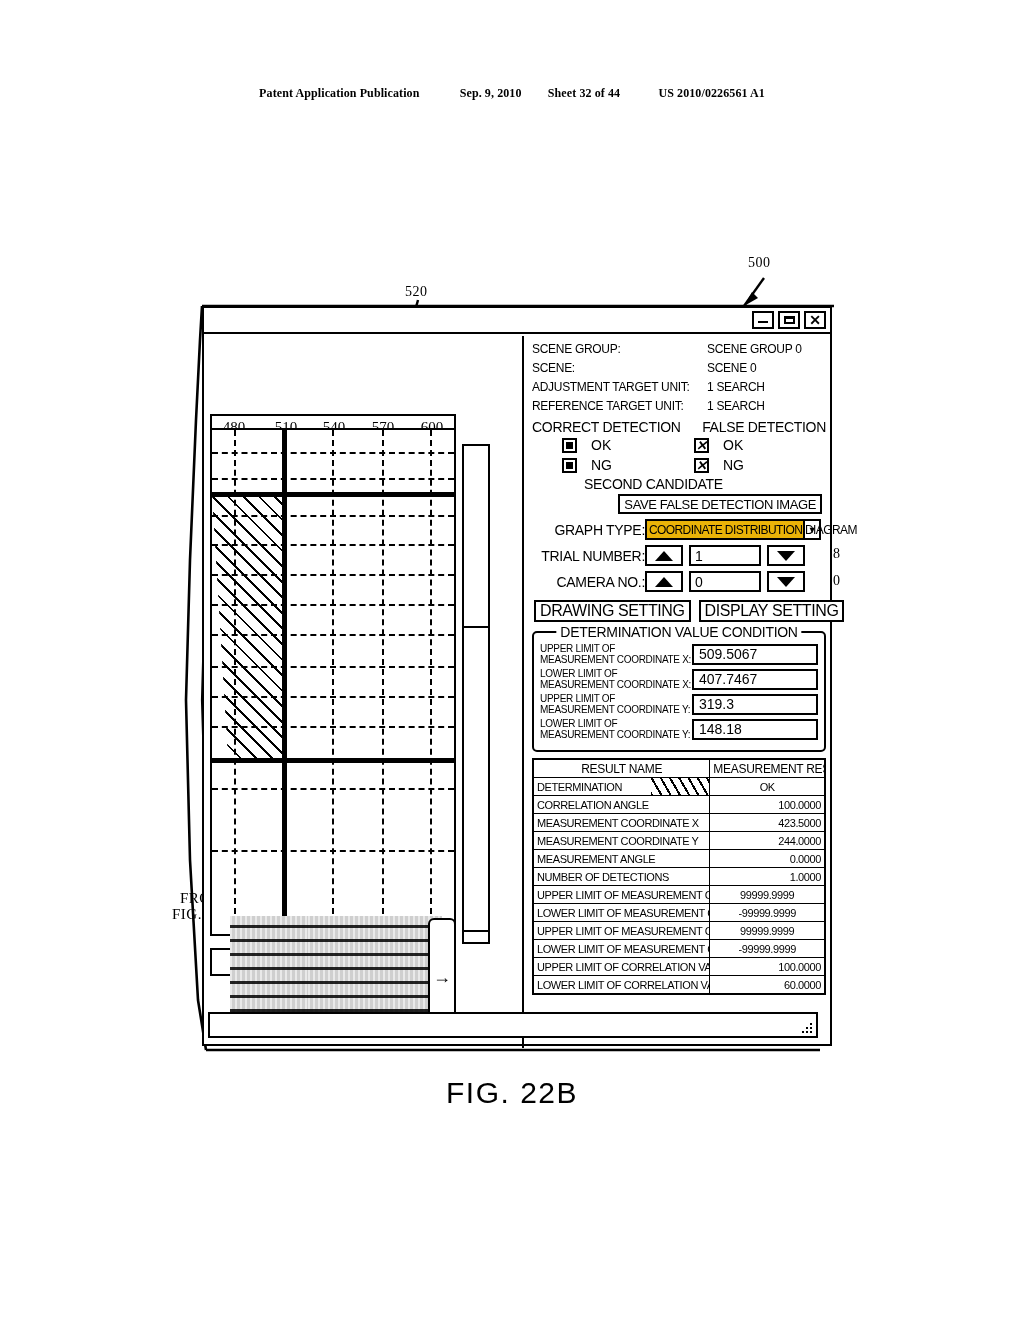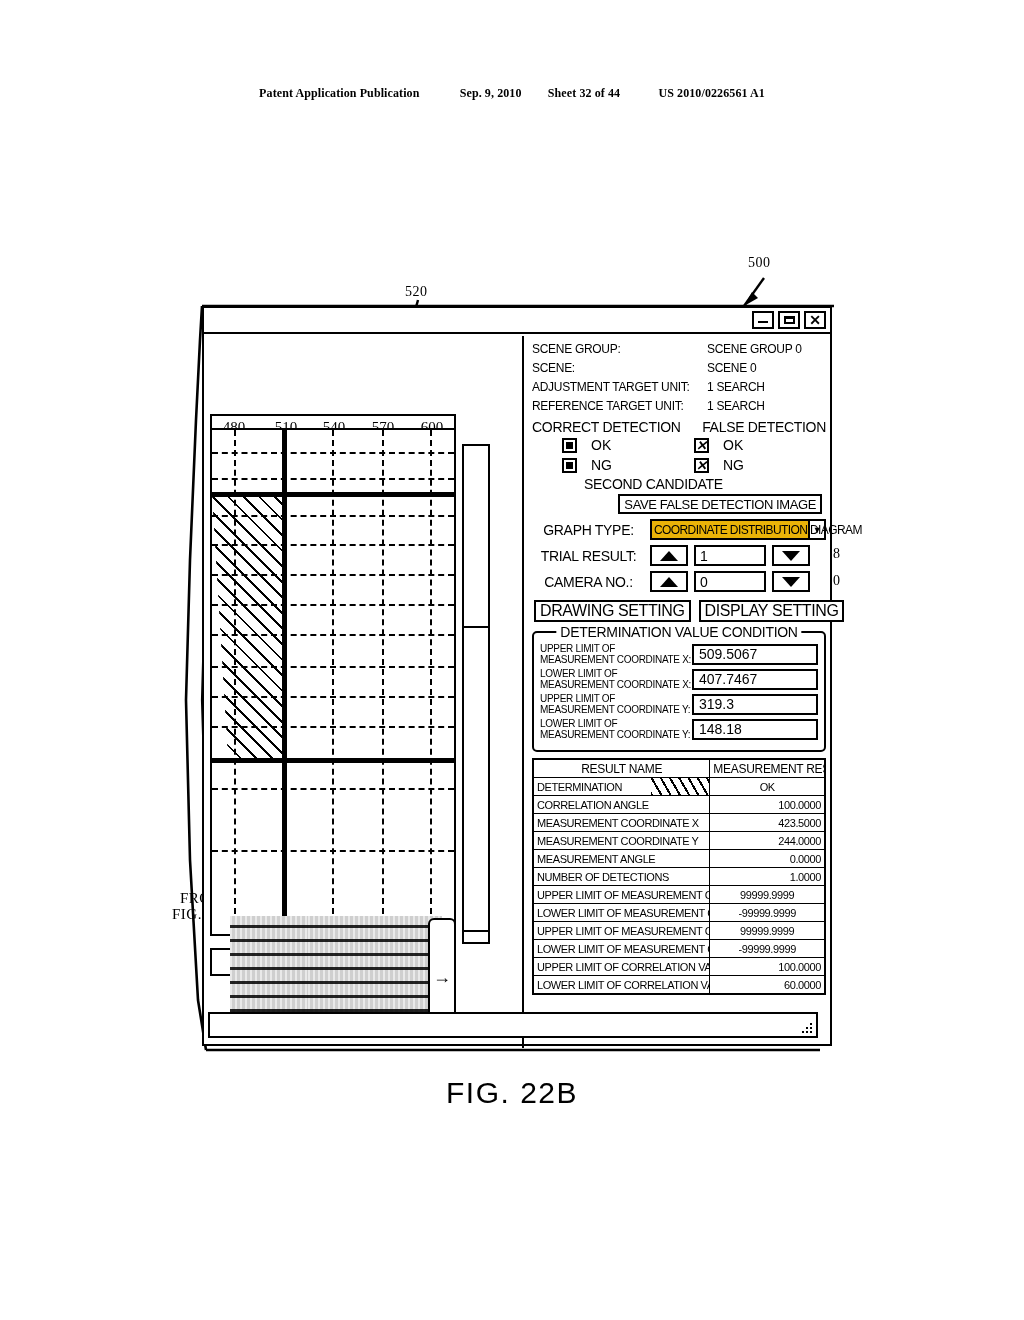--- a/index.html
+++ b/index.html
@@ -444,22 +444,21 @@
 
   .form-row {
     display: flex;
     align-items: center;
     margin-top: 5px;
     font-size: 14px;
     letter-spacing: -0.3px;
     white-space: nowrap;
   }
   .form-row .lbl {
-    text-align: center;
-    padding-right: 5px;
+    text-align: right;
   }
   .lbl-graph { width: 113px; }
   .lbl-trial { width: 113px; }
   .lbl-cam { width: 113px; }
 
   .select {
     position: relative;
     height: 21px;
     border: 2px solid #000;
     box-sizing: border-box;
@@ -856,21 +855,21 @@
       <div class="btn btn-save">SAVE FALSE DETECTION IMAGE</div>
     </div>
 
     <div class="form-row">
       <span class="lbl lbl-graph">GRAPH TYPE:</span>
       <span class="select">COORDINATE DISTRIBUTION DIAGRAM</span>
       <span class="select-arrow">▼</span>
     </div>
 
     <div class="form-row">
-      <span class="lbl lbl-trial">TRIAL RESULT:</span>
+      <span class="lbl lbl-trial">TRIAL NUMBER:</span>
       <span class="spin-btn">
           <i class="tri-up"></i>
         </span>
       <span class="num-field">1</span>
       <span class="spin-btn">
           <i class="tri-down"></i>
         </span>
     </div>
 
     <div class="form-row">

